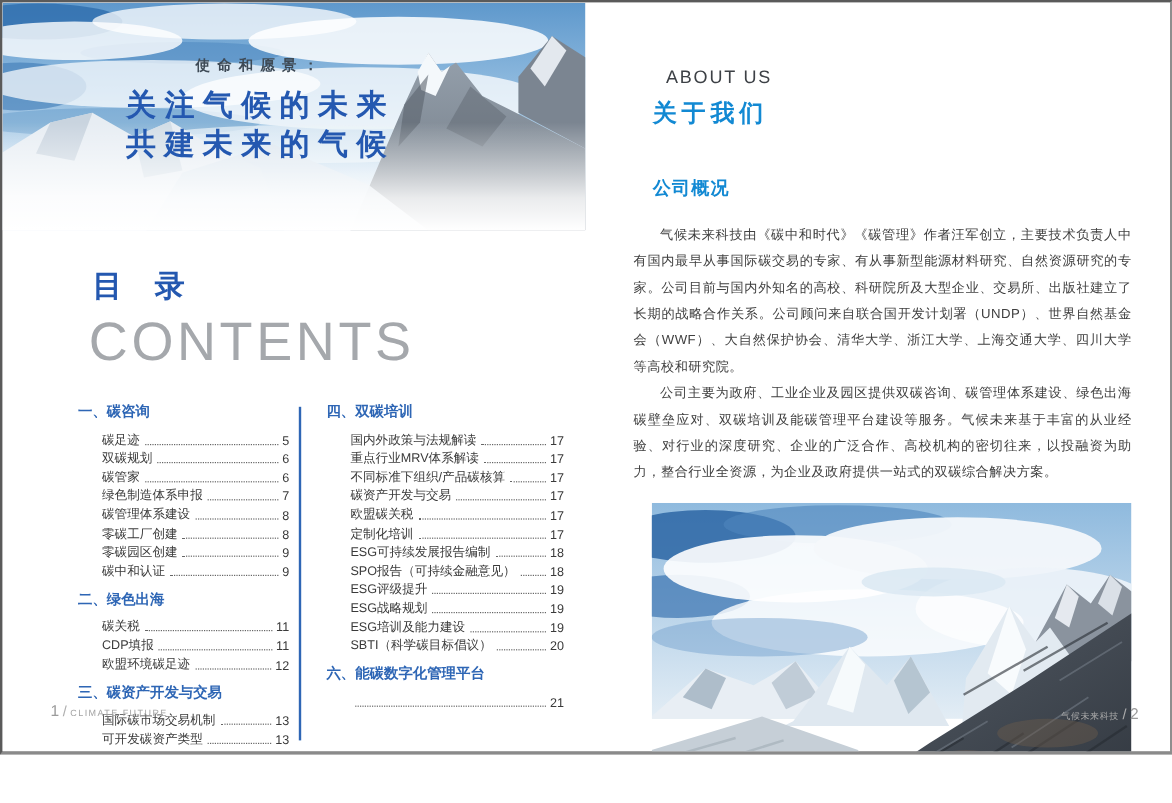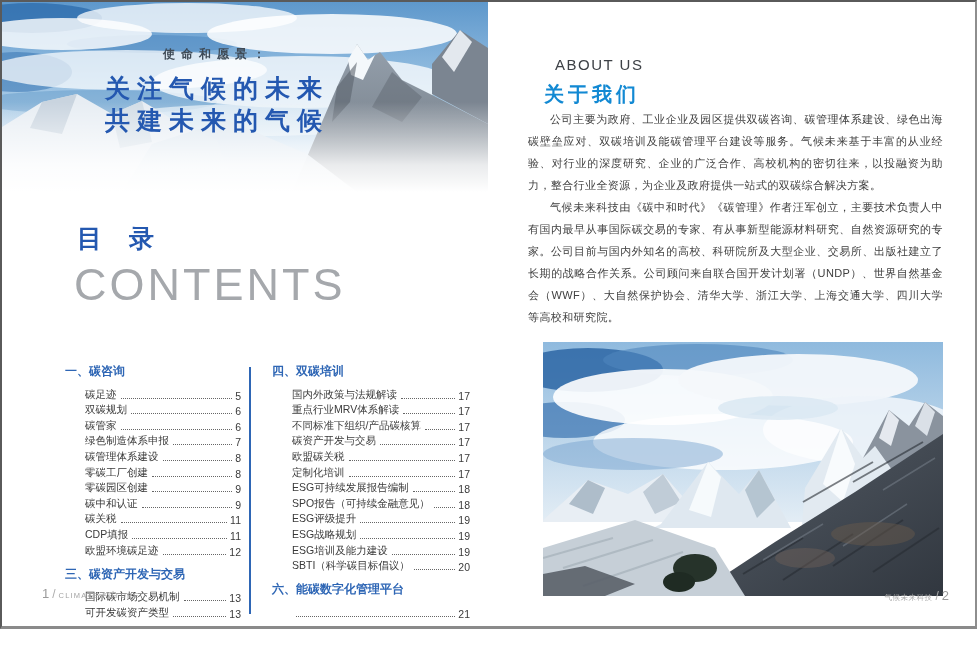--- a/index.html
+++ b/index.html
@@ -18,21 +18,21 @@
 
   
   .banner{position:relative;width:486px;height:190px;overflow:hidden;}
   .banner svg{display:block;width:100%;height:100%;}
   .banner-text{position:absolute;top:44px;left:0;width:100%;text-align:center;
     transform:translateX(-28px);}
   .banner-tagline{font-size:12px;font-weight:bold;color:#3e4a56;letter-spacing:6px;margin-bottom:9px;}
   .banner-headline{font-size:25px;font-weight:bold;color:var(--blue-deep);letter-spacing:7px;line-height:32px;}
   .toc-title-zh{margin:30px 0 0 75px;font-size:25px;font-weight:bold;color:var(--blue-deep);letter-spacing:10px;}
   .toc-title-en{margin:4px 0 0 72px;font-size:45px;font-weight:300;color:var(--gray-en);letter-spacing:3px;}
-  .toc-grid{display:flex;margin-top:52px;padding:0 18px 0 63px;}
+  .toc-grid{display:flex;margin-top:24px;padding:0 18px 0 63px;}
   .toc-col{font-size:10.5px;color:var(--toc-text);}
   .toc-col-1{width:176px;}
   .toc-divider{border-left:2px solid var(--blue-head);margin:4px 0 6px 8px;}
   .toc-col-2{flex:1;padding-left:21px;}
   .toc-section-header{font-size:12px;font-weight:bold;color:var(--blue-head);margin:8px 0 6px;}
   .toc-section-header:first-child{margin-top:0;}
   .toc-item{display:flex;align-items:flex-end;height:15.6px;}
   .ti-label{white-space:nowrap;padding-left:20px;}
   .ti-dots{flex:1;border-bottom:1.5px dotted #666;margin:0 3px 3px 4px;min-width:8px;}
   .ti-page{white-space:nowrap;}
@@ -150,20 +150,21 @@
           <div class="toc-item">
             <span class="ti-label">零碳园区创建</span>
             <span class="ti-dots"></span>
             <span class="ti-page">9</span>
           </div>
           <div class="toc-item">
             <span class="ti-label">碳中和认证</span>
             <span class="ti-dots"></span>
             <span class="ti-page">9</span>
           </div>
+          <div class="toc-section-header">二、绿色出海</div>
           <div class="toc-item">
             <span class="ti-label">碳关税</span>
             <span class="ti-dots"></span>
             <span class="ti-page">11</span>
           </div>
           <div class="toc-item">
             <span class="ti-label">CDP填报</span>
             <span class="ti-dots"></span>
             <span class="ti-page">11</span>
           </div>
@@ -260,22 +261,23 @@
       <span class="fl-num">1</span><span class="fl-slash">/</span><span class="fl-label">CLIMATE FUTURE</span>
     </div>
   </div>
 
   <div class="page-gutter"></div>
 
   <div class="page page-right">
     <div class="pr-inner">
       <div class="about-en">ABOUT US</div>
       <div class="about-zh">关于我们</div>
+      <div class="section-title">公司概况</div>
+      <p class="body-para">气候未来科技由《碳中和时代》《碳管理》作者汪军创立，主要技术负责人中有国内最早从事国际碳交易的专家、有从事新型能源材料研究、自然资源研究的专家。公司目前与国内外知名的高校、科研院所及大型企业、交易所、出版社建立了长期的战略合作关系。公司顾问来自联合国开发计划署（UNDP）、世界自然基金会（WWF）、大自然保护协会、清华大学、浙江大学、上海交通大学、四川大学等高校和研究院。</p>
       <p class="body-para">公司主要为政府、工业企业及园区提供双碳咨询、碳管理体系建设、绿色出海碳壁垒应对、双碳培训及能碳管理平台建设等服务。气候未来基于丰富的从业经验、对行业的深度研究、企业的广泛合作、高校机构的密切往来，以投融资为助力，整合行业全资源，为企业及政府提供一站式的双碳综合解决方案。</p>
-      <p class="body-para">气候未来科技由《碳中和时代》《碳管理》作者汪军创立，主要技术负责人中有国内最早从事国际碳交易的专家、有从事新型能源材料研究、自然资源研究的专家。公司目前与国内外知名的高校、科研院所及大型企业、交易所、出版社建立了长期的战略合作关系。公司顾问来自联合国开发计划署（UNDP）、世界自然基金会（WWF）、大自然保护协会、清华大学、浙江大学、上海交通大学、四川大学等高校和研究院。</p>
 
       <div class="photo">
         <svg viewBox="0 0 400 254" preserveAspectRatio="none" aria-hidden="true">
           <defs>
             <linearGradient id="sky2" x1="0" y1="0" x2="0" y2="1">
               <stop offset="0" stop-color="#8fbade"></stop>
                 <stop offset="0.6" stop-color="#c2d9ec"></stop>
               <stop offset="1" stop-color="#e3edf5"></stop>
             </linearGradient>
             <linearGradient id="slope2" x1="0" y1="0" x2="1" y2="1">

